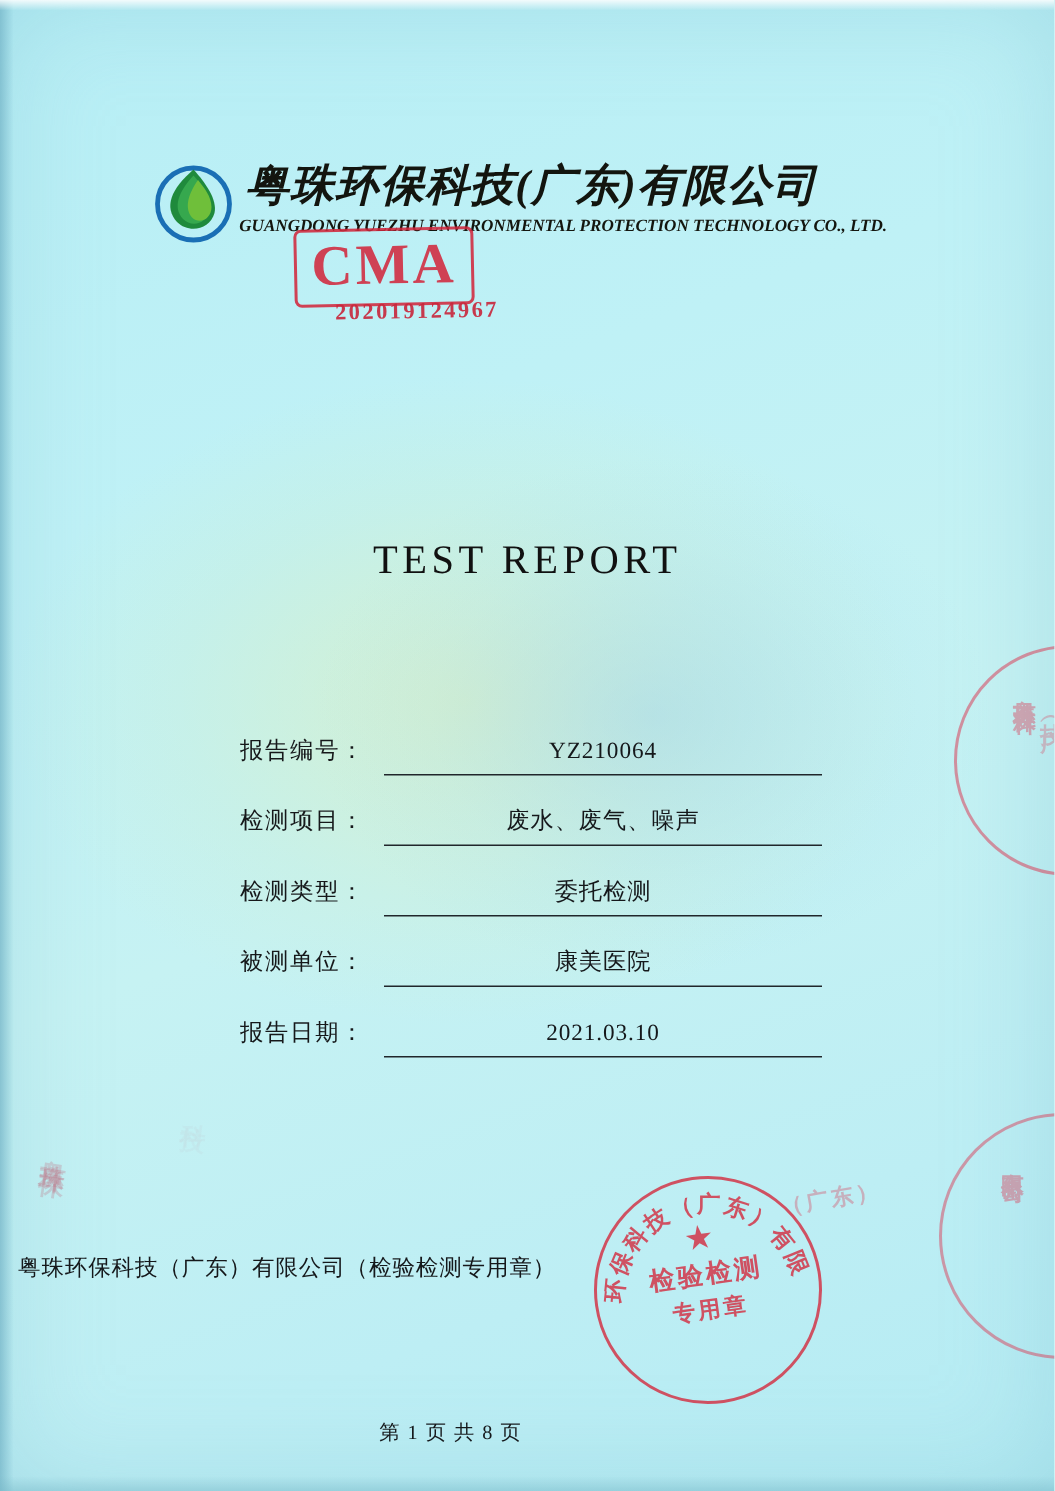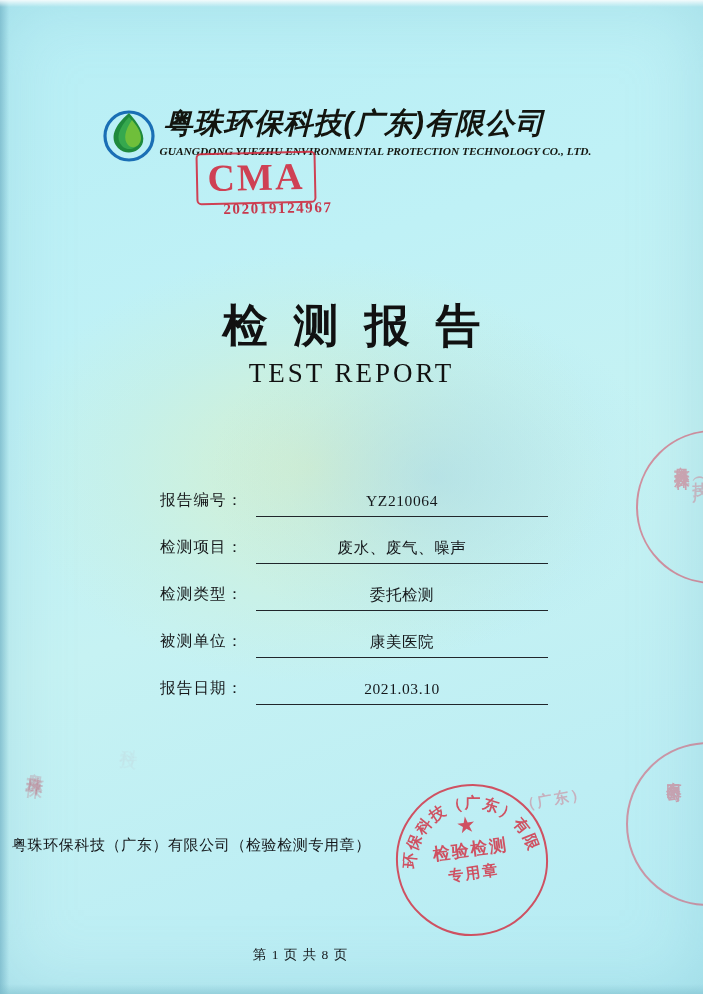--- a/index.html
+++ b/index.html
@@ -76,21 +76,21 @@
   .logo-mark {
     position: absolute;
     left: 0; top: 4px;
     width: 54px; height: 54px;
   }
   .company-cn {
     position: absolute;
     left: 62px; top: 0px;
     width: 438px;
     text-align: left;
-    font-family: Liberation Sans, sans-serif;
+    font-family: Liberation Serif, serif;
     font-size: 29px;
     font-weight: bold;
     font-style: italic;
     letter-spacing: 1px;
     color: #13150f;
     white-space: nowrap;
   }
   .company-en {
     position: absolute;
     left: 58px; top: 41px;
@@ -315,21 +315,20 @@
         </svg>
       </div>
       <div class="company-cn">粤珠环保科技(广东)有限公司</div>
       <div class="company-en">GUANGDONG YUEZHU ENVIRONMENTAL PROTECTION TECHNOLOGY CO., LTD.</div>
     </div>
   </div>
 
   <div class="cma-stamp">CMA</div>
   <div class="cma-number">202019124967</div>
 
-  <div class="title-cn">检测报告</div>
   <div class="title-en">TEST REPORT</div>
 
   <div class="fields">
     <div class="field-row">
       <div class="field-label">报告编号：</div>
       <div class="field-value-wrap">
         <span class="field-value">YZ210064</span>
       </div>
     </div>
     <div class="field-row">

